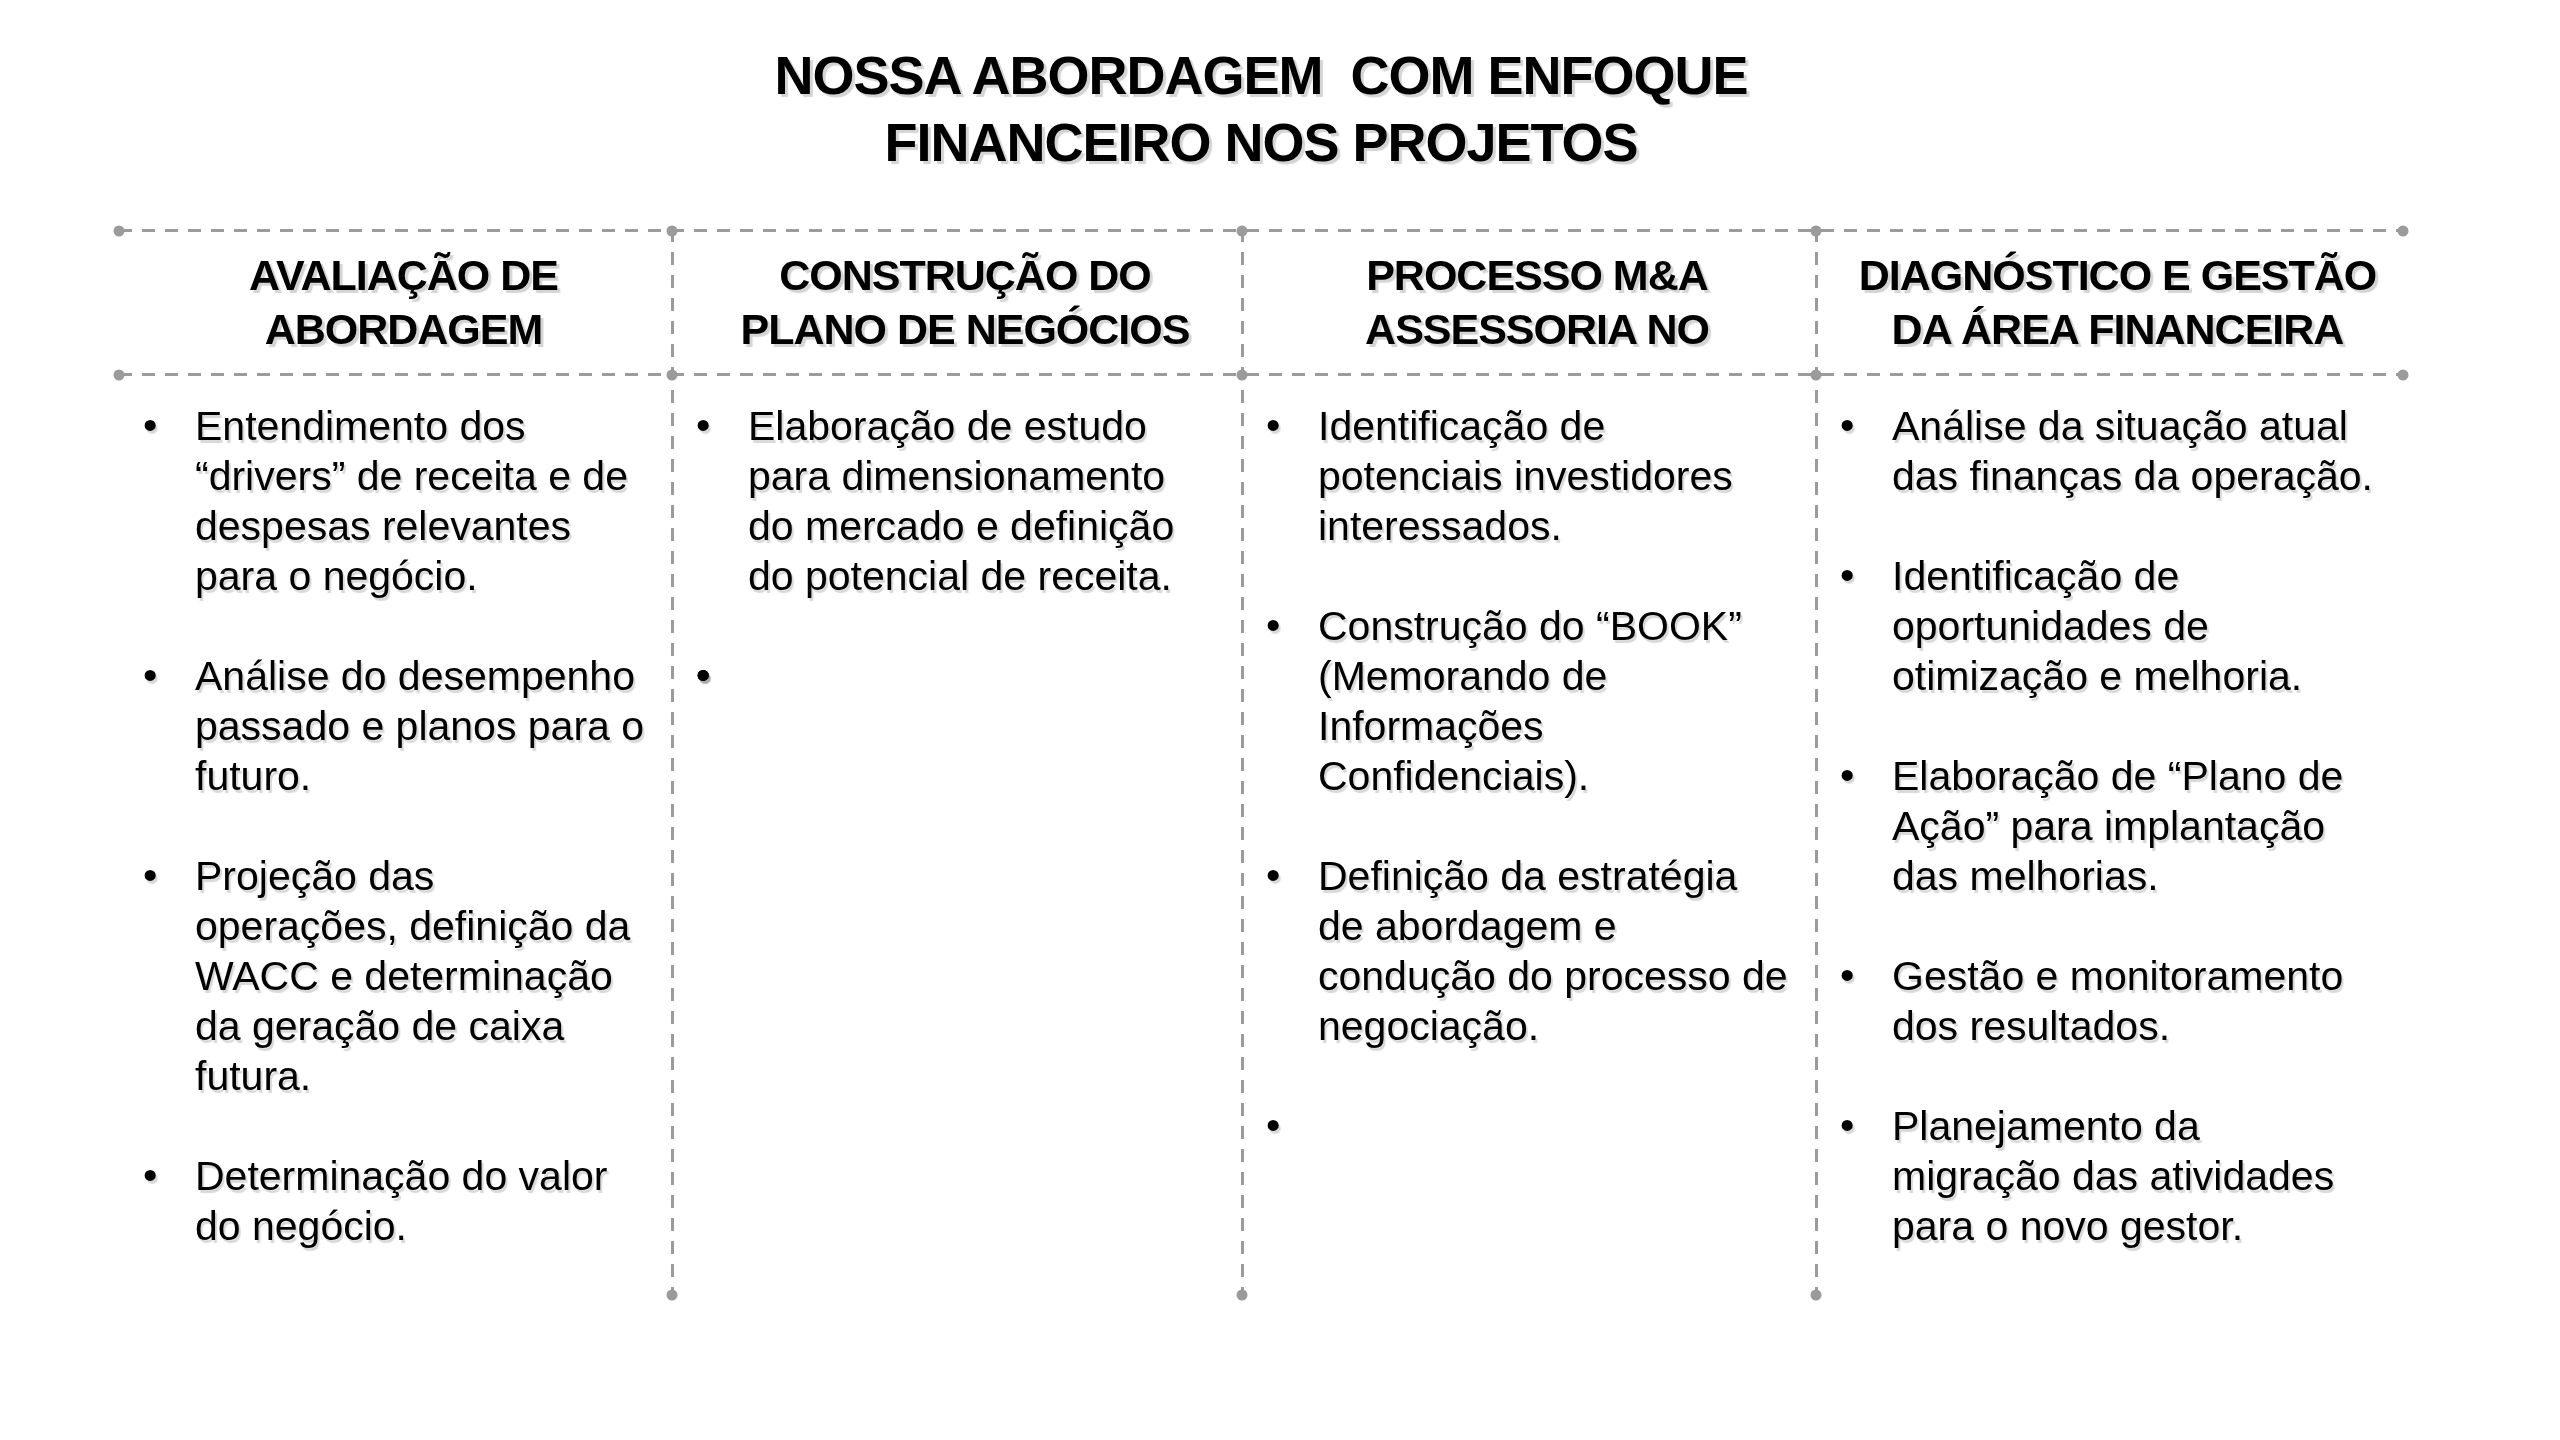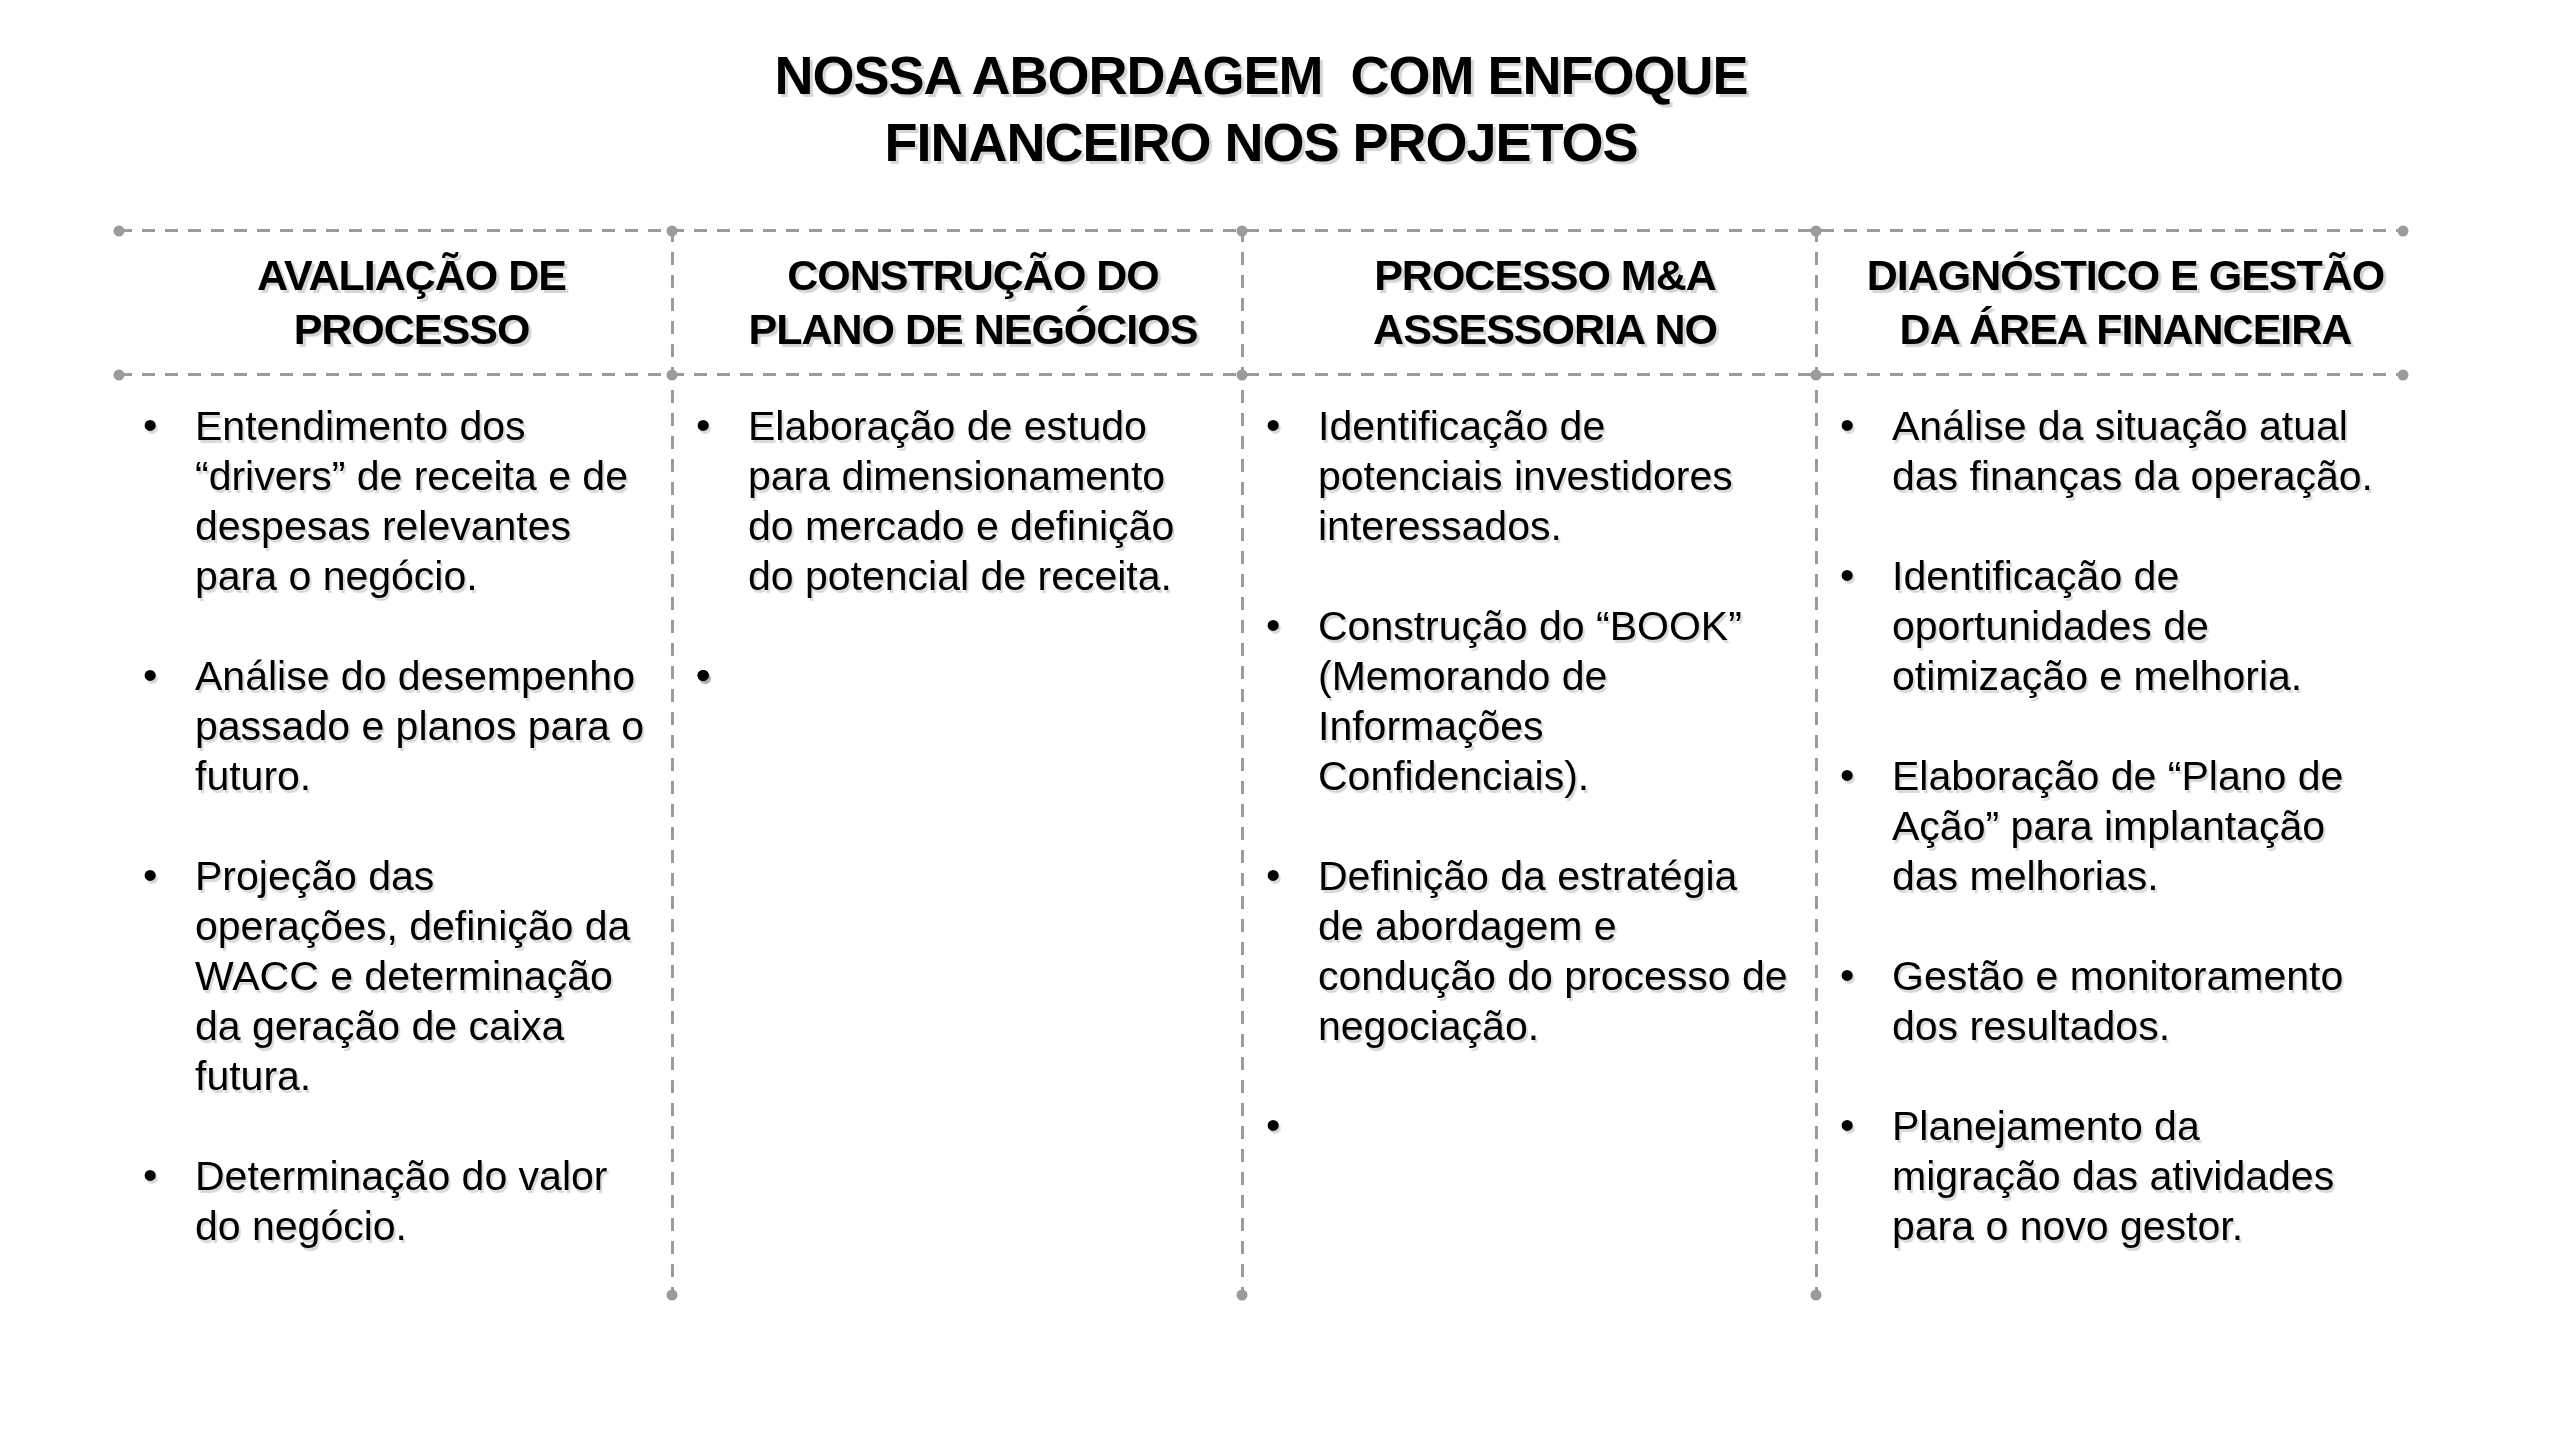--- a/index.html
+++ b/index.html
@@ -35,21 +35,21 @@
     position:absolute;top:0;width:3px;height:1066px;
     background:repeating-linear-gradient(180deg,var(--line) 0 13px,transparent 13px 23px);
   }
   .dot{
     position:absolute;width:11px;height:11px;border-radius:50%;
     background:var(--line);transform:translate(-50%,-50%);
   }
 
   
   .hrow{
-    position:absolute;left:16px;top:0;width:2284px;height:145px;
+    position:absolute;left:8px;top:0;width:2284px;height:145px;
     display:grid;grid-template-columns:553px 570px 574px 587px;
   }
   .hcell{
     display:flex;flex-direction:column;align-items:center;justify-content:center;
     font-weight:bold;font-size:43px;line-height:54px;letter-spacing:-1px;
     text-align:center;
   }
   .hcell div{text-shadow:3px 3px 1px rgba(125,125,125,.33);}
 
   
@@ -74,21 +74,21 @@
     <div class="tline">FINANCEIRO NOS PROJETOS</div>
   </div>
 
   <div class="board">
     <div class="hline top"></div>
     <div class="hline mid"></div>
 
     <div class="hrow">
         <div class="hcell">
           <div>AVALIAÇÃO DE</div>
-          <div>PROCESSO</div>
+          <div>ABORDAGEM</div>
         </div>
         <div class="hcell">
           <div>CONSTRUÇÃO DO</div>
           <div>PLANO DE NEGÓCIOS</div>
         </div>
         <div class="hcell">
           <div>PROCESSO M&amp;A</div>
           <div>ASSESSORIA NO</div>
         </div>
         <div class="hcell">

